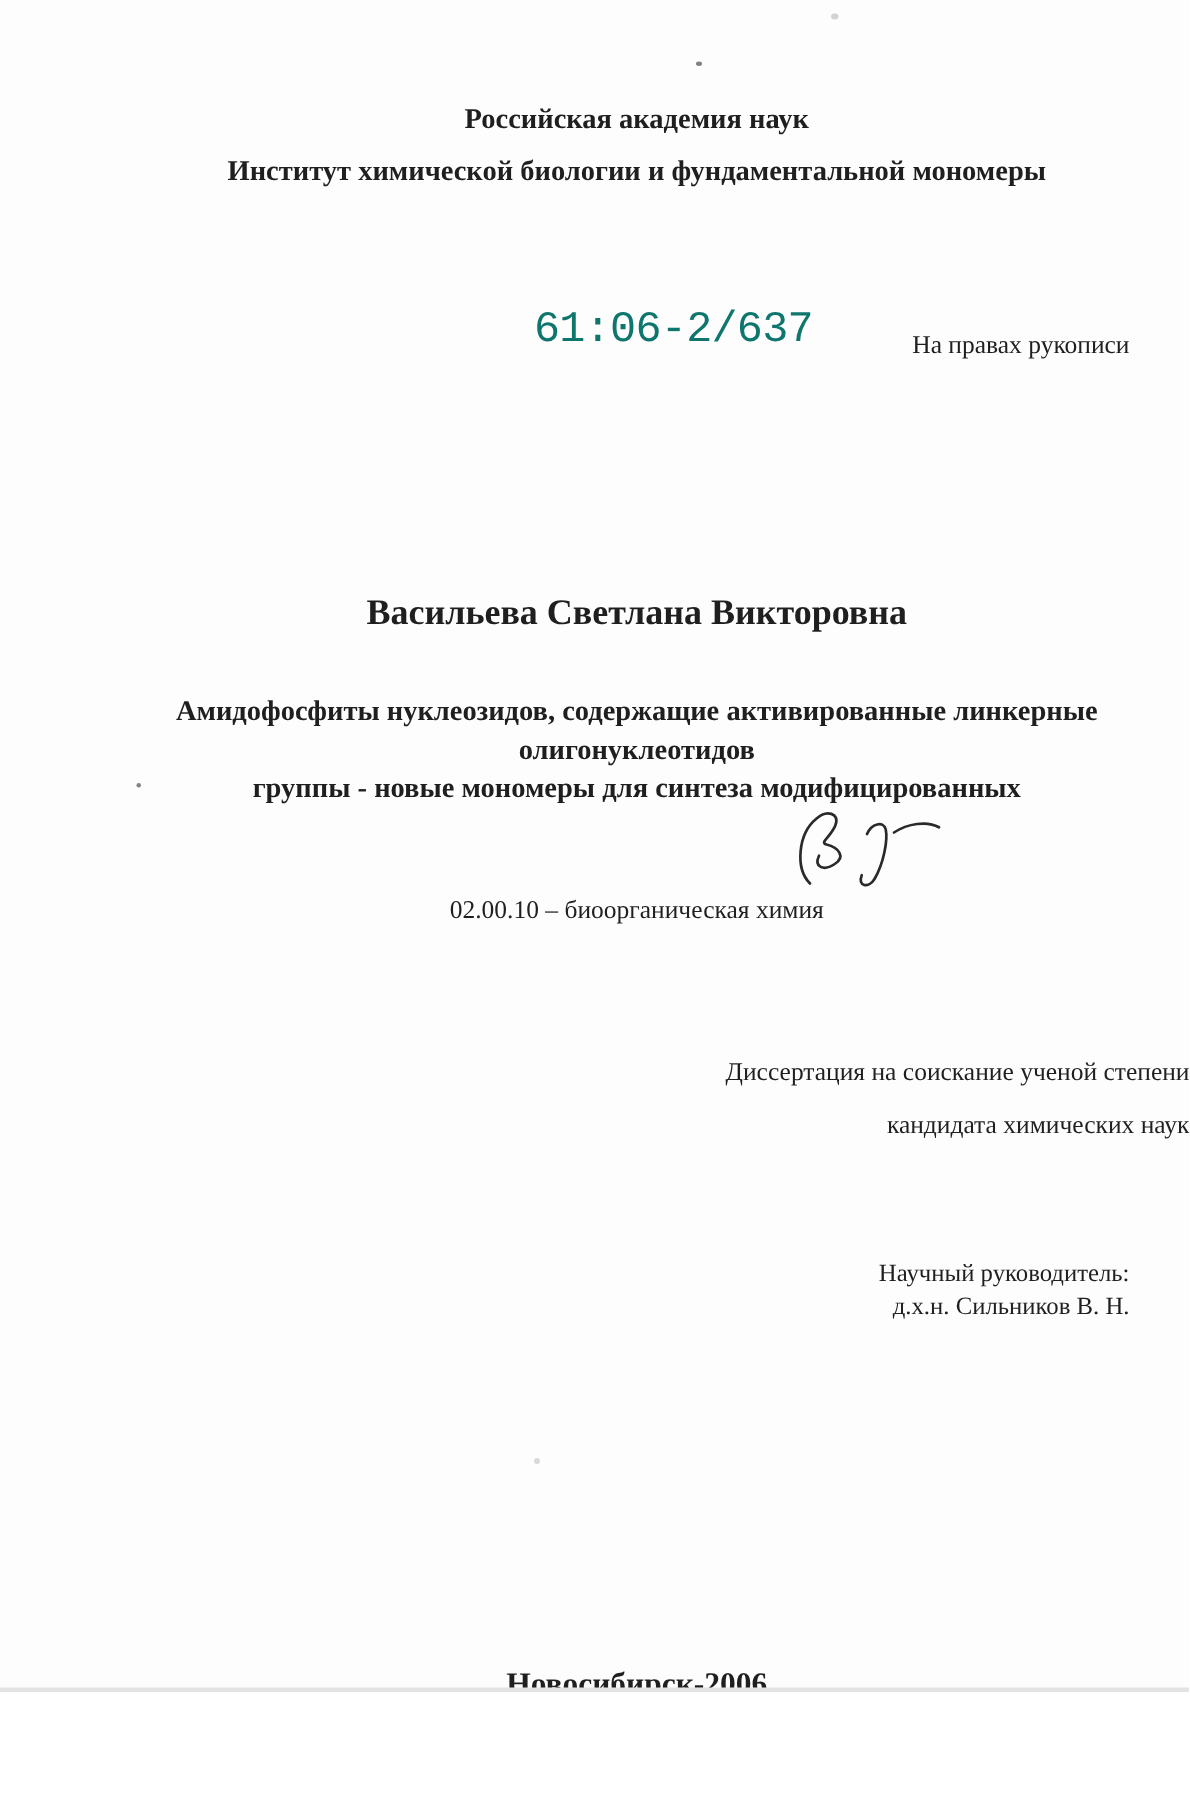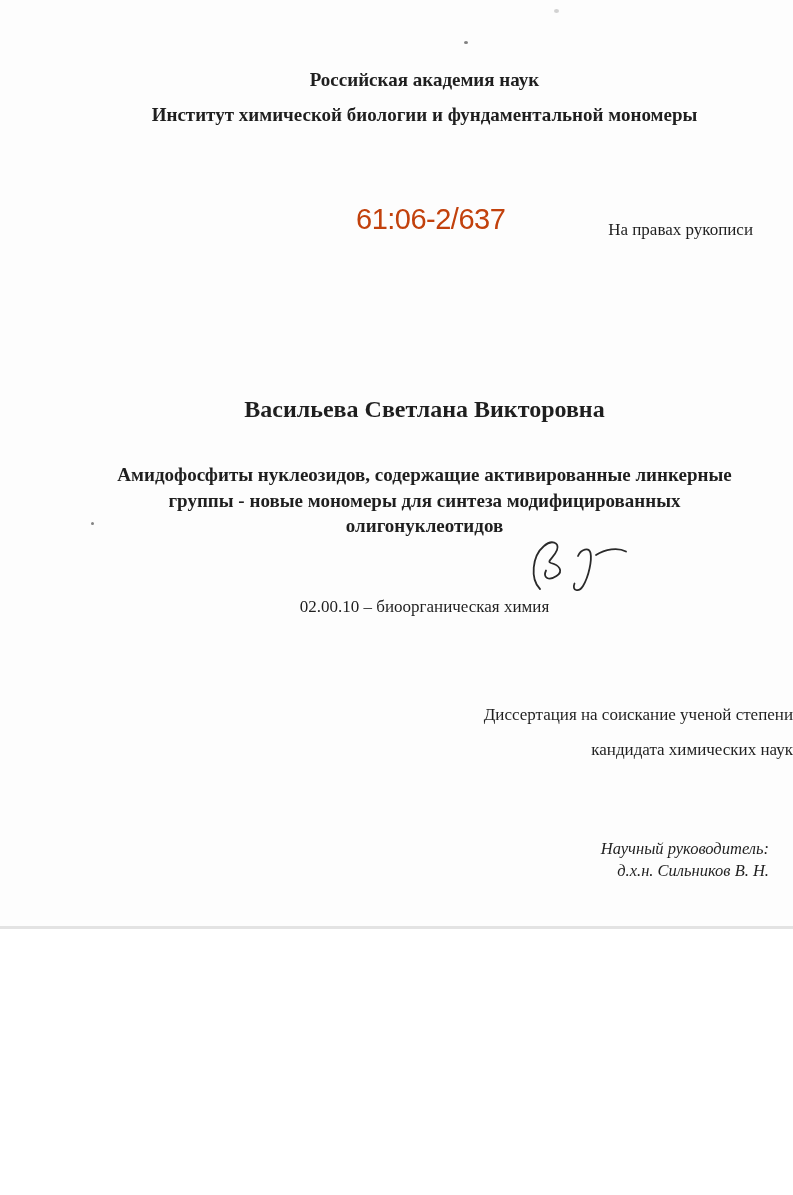--- a/index.html
+++ b/index.html
@@ -3,21 +3,21 @@
 <meta charset="utf-8">
 <style>
   html, body {
     margin: 0;
     padding: 0;
     background: #ffffff;
   }
   .page {
     position: relative;
     width: 793px;
-    height: 929px;
+    height: 1128px;
     background: #fdfdfd;
     overflow: hidden;
     font-family: "Liberation Serif", serif;
     color: #1f1f1f;
   }
   .abs { position: absolute; }
   .centered {
     position: absolute;
     left: 56px;
     right: 0;
@@ -25,24 +25,24 @@
   }
   .header-block {
     top: 62px;
     font-size: 19px;
     font-weight: bold;
     line-height: 35px;
   }
   .catalog-number {
     left: 356px;
     top: 203px;
-    font-family: Liberation Sans, sans-serif;
+    font-family: Liberation Mono, monospace;
     font-size: 29px;
     letter-spacing: -0.5px;
-    color: #c2410c;
+    color: #0f766e;
   }
   .manuscript-note {
     right: 40px;
     top: 220px;
     font-size: 17px;
   }
   .author-line {
     top: 396px;
     font-size: 24px;
     font-weight: bold;
@@ -63,26 +63,25 @@
     top: 597px;
     font-size: 17px;
   }
   .degree-block {
     top: 697px;
     font-size: 17px;
     line-height: 35px;
     text-align: right;
   }
   .supervisor-block {
-    right: 24px;
+    right: 40px;
     top: 838px;
     text-align: right;
     font-size: 16.5px;
     line-height: 21.5px;
-    font-style: italic;
   }
   .city-year-line {
     top: 1063px;
     font-size: 21px;
     font-weight: bold;
     margin-top: 47px;
   }
   .bottom-edge {
     left: 0;
     right: 0;
@@ -117,22 +116,22 @@
   </div>
 
   <div class="abs catalog-number">61:06-2/637</div>
 
   <div class="abs manuscript-note">На правах рукописи</div>
 
   <div class="centered author-line">Васильева Светлана Викторовна</div>
 
   <div class="centered title-block">
     <div>Амидофосфиты нуклеозидов, содержащие активированные линкерные</div>
+    <div>олигонуклеотидов</div>
     <div>группы - новые мономеры для синтеза модифицированных</div>
-    <div>олигонуклеотидов</div>
   </div>
 
   <div class="abs signature-wrap">
     <svg class="sig" viewBox="0 0 125 64" xmlns="http://www.w3.org/2000/svg">
       <path d="M17,55 C7,45 9,22 21,12 C28,5.5 37,8 34,16 C31,24 23,27.5 28,29 C36,31 41,37 33.5,42 C26,47 19.5,44 23,36.5"></path>
       <path d="M55,22 C58,15 66,13 67.5,19 C69,26 66,42 60,52 C56,58.5 48.5,57 51.5,49.5"></path>
       <path d="M73,21 C82,15 95,13 103,17.5"></path>
     </svg>
   </div>
 

